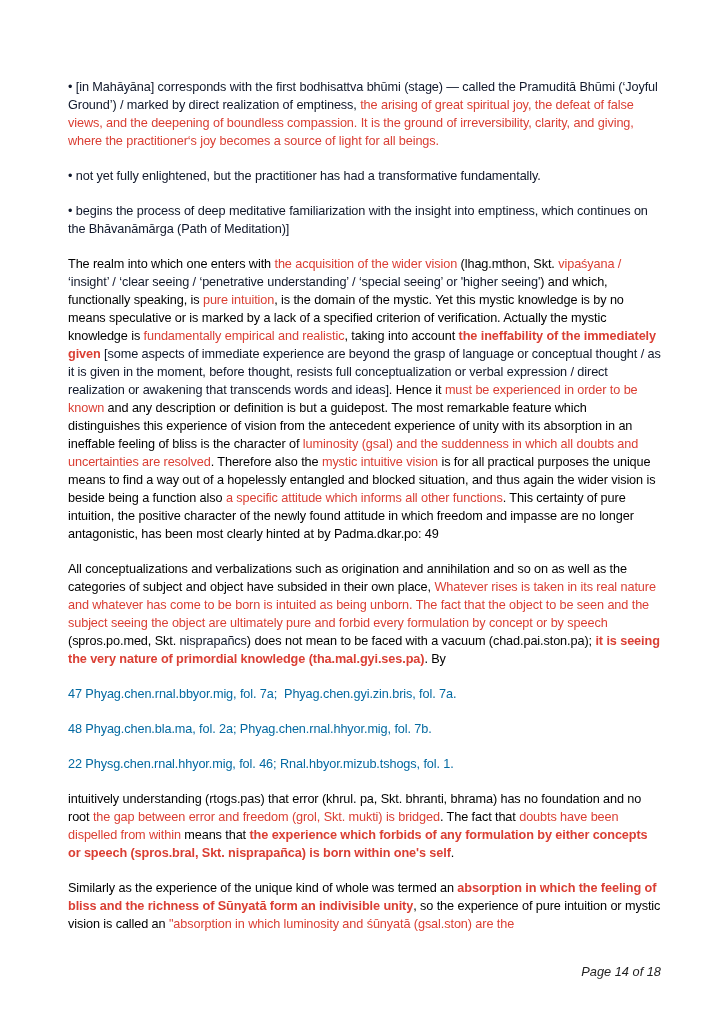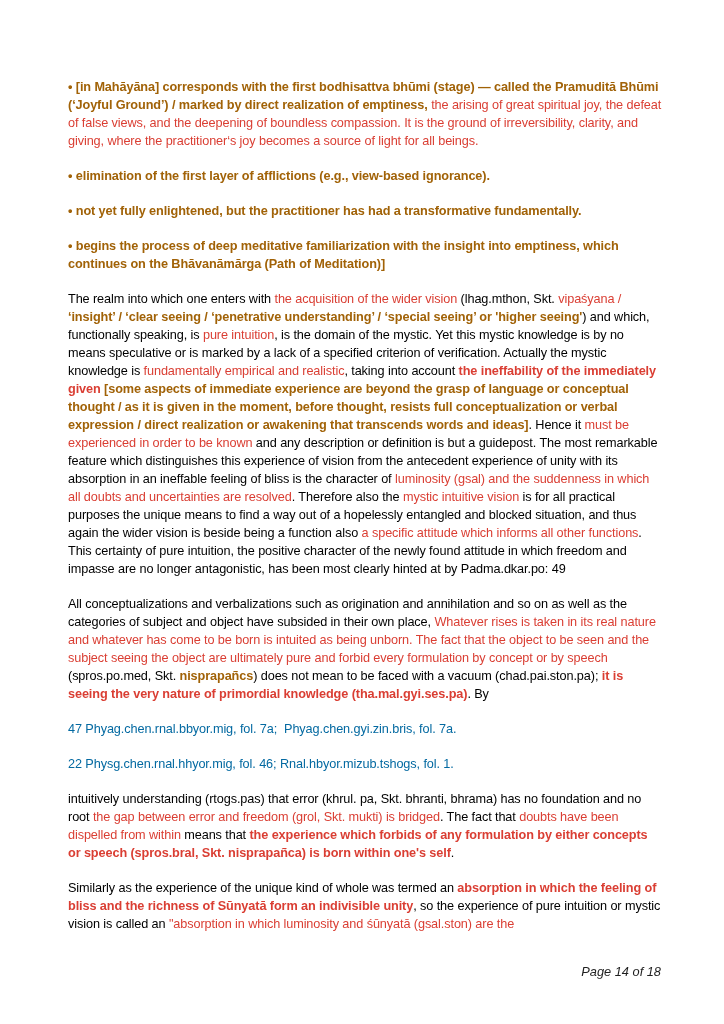--- a/index.html
+++ b/index.html
@@ -21,42 +21,42 @@
     margin: 0 0 17px 0;
     font-size: 12.7px;
     line-height: 18px;
     letter-spacing: -0.1px;
     color: #1f1f1f;
   }
   .seg { white-space: pre-wrap; }
   .seg-black   { color: #000000; }
   .seg-red     { color: #da3e33; }
   .seg-redBold { color: #da3e33; font-weight: 700; }
-  .seg-green   { color: #a16207; font-weight: bold; }
+  .seg-green   { color: #0f172a; }
   .seg-blue    { color: #0369a1; }
   .footer {
     position: absolute;
     right: 63px;
     bottom: 45px;
     font-size: 12.8px;
     font-style: italic;
     color: #1f1f1f;
     text-align: center;
   }
 </style>
 </head>
 <body>
 
 <div class="page">
   <div class="content">
       <p class="para"><span class="seg seg-green">• [in Mahāyāna] corresponds with the first bodhisattva bhūmi (stage) — called the Pramuditā Bhūmi (‘Joyful Ground’) / marked by direct realization of emptiness, </span><span class="seg seg-red">the arising of great spiritual joy, the defeat of false views, and the deepening of boundless compassion. It is the ground of irreversibility, clarity, and giving, where the practitioner‘s joy becomes a source of light for all beings.</span></p>
-      <p class="para"><span class="seg seg-green">• elimination of the first layer of afflictions (e.g., view-based ignorance).</span></p>
       <p class="para"><span class="seg seg-green">• not yet fully enlightened, but the practitioner has had a transformative fundamentally.</span></p>
       <p class="para"><span class="seg seg-green">• begins the process of deep meditative familiarization with the insight into emptiness, which continues on the Bhāvanāmārga (Path of Meditation)]</span></p>
       <p class="para"><span class="seg seg-black">The realm into which one enters with </span><span class="seg seg-red">the acquisition of the wider vision </span><span class="seg seg-black">(lhag.mthon, Skt. </span><span class="seg seg-red">vipaśyana / </span><span class="seg seg-green">‘insight’ / ‘clear seeing / ‘penetrative understanding’ / ‘special seeing’ or 'higher seeing'</span><span class="seg seg-black">) and which, functionally speaking, is </span><span class="seg seg-red">pure intuition</span><span class="seg seg-black">, is the domain of the mystic. Yet this mystic knowledge is by no means speculative or is marked by a lack of a specified criterion of verification. Actually the mystic knowledge is </span><span class="seg seg-red">fundamentally empirical and realistic</span><span class="seg seg-black">, taking into account </span><span class="seg seg-redBold">the ineffability of the immediately given </span><span class="seg seg-green">[some aspects of immediate experience are beyond the grasp of language or conceptual thought / as it is given in the moment, before thought, resists full conceptualization or verbal expression / direct realization or awakening that transcends words and ideas]</span><span class="seg seg-black">. Hence it </span><span class="seg seg-red">must be experienced in order to be known </span><span class="seg seg-black">and any description or definition is but a guidepost. The most remarkable feature which distinguishes this experience of vision from the antecedent experience of unity with its absorption in an ineffable feeling of bliss is the character of </span><span class="seg seg-red">luminosity (gsal) and the suddenness in which all doubts and uncertainties are resolved</span><span class="seg seg-black">. Therefore also the </span><span class="seg seg-red">mystic intuitive vision </span><span class="seg seg-black">is for all practical purposes the unique means to find a way out of a hopelessly entangled and blocked situation, and thus again the wider vision is beside being a function also </span><span class="seg seg-red">a specific attitude which informs all other functions</span><span class="seg seg-black">. This certainty of pure intuition, the positive character of the newly found attitude in which freedom and impasse are no longer antagonistic, has been most clearly hinted at by Padma.dkar.po: 49</span></p>
       <p class="para"><span class="seg seg-black">All conceptualizations and verbalizations such as origination and annihilation and so on as well as the categories of subject and object have subsided in their own place, </span><span class="seg seg-red">Whatever rises is taken in its real nature and whatever has come to be born is intuited as being unborn. The fact that the object to be seen and the subject seeing the object are ultimately pure and forbid every formulation by concept or by speech </span><span class="seg seg-black">(spros.po.med, Skt. </span><span class="seg seg-green">nisprapañcs</span><span class="seg seg-black">) does not mean to be faced with a vacuum (chad.pai.ston.pa); </span><span class="seg seg-redBold">it is seeing the very nature of primordial knowledge (tha.mal.gyi.ses.pa)</span><span class="seg seg-black">. By</span></p>
       <p class="para"><span class="seg seg-blue">47 Phyag.chen.rnal.bbyor.mig, fol. 7a;  Phyag.chen.gyi.zin.bris, fol. 7a.</span></p>
+      <p class="para"><span class="seg seg-blue">48 Phyag.chen.bla.ma, fol. 2a; Phyag.chen.rnal.hhyor.mig, fol. 7b.</span></p>
       <p class="para"><span class="seg seg-blue">22 Physg.chen.rnal.hhyor.mig, fol. 46; Rnal.hbyor.mizub.tshogs, fol. 1.</span></p>
       <p class="para"><span class="seg seg-black">intuitively understanding (rtogs.pas) that error (khrul. pa, Skt. bhranti, bhrama) has no foundation and no root </span><span class="seg seg-red">the gap between error and freedom (grol, Skt. mukti) is bridged</span><span class="seg seg-black">. The fact that </span><span class="seg seg-red">doubts have been dispelled from within </span><span class="seg seg-black">means that </span><span class="seg seg-redBold">the experience which forbids of any formulation by either concepts or speech (spros.bral, Skt. nisprapañca) is born within one's self</span><span class="seg seg-black">.</span></p>
       <p class="para"><span class="seg seg-black">Similarly as the experience of the unique kind of whole was termed an </span><span class="seg seg-redBold">absorption in which the feeling of bliss and the richness of Sūnyatā form an indivisible unity</span><span class="seg seg-black">, so the experience of pure intuition or mystic vision is called an </span><span class="seg seg-red">"absorption in which luminosity and śūnyatā (gsal.ston) are the</span></p>
     </div>
   <div class="footer">Page 14 of 18</div>
 </div>
 
 </body></html>

